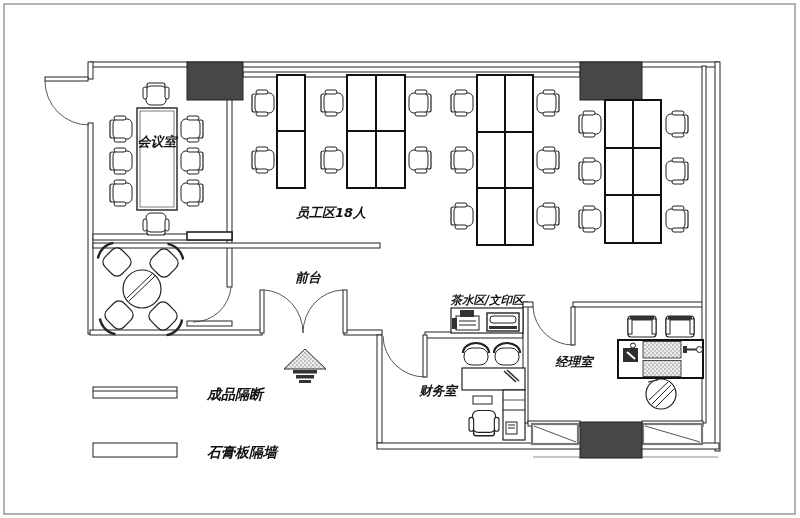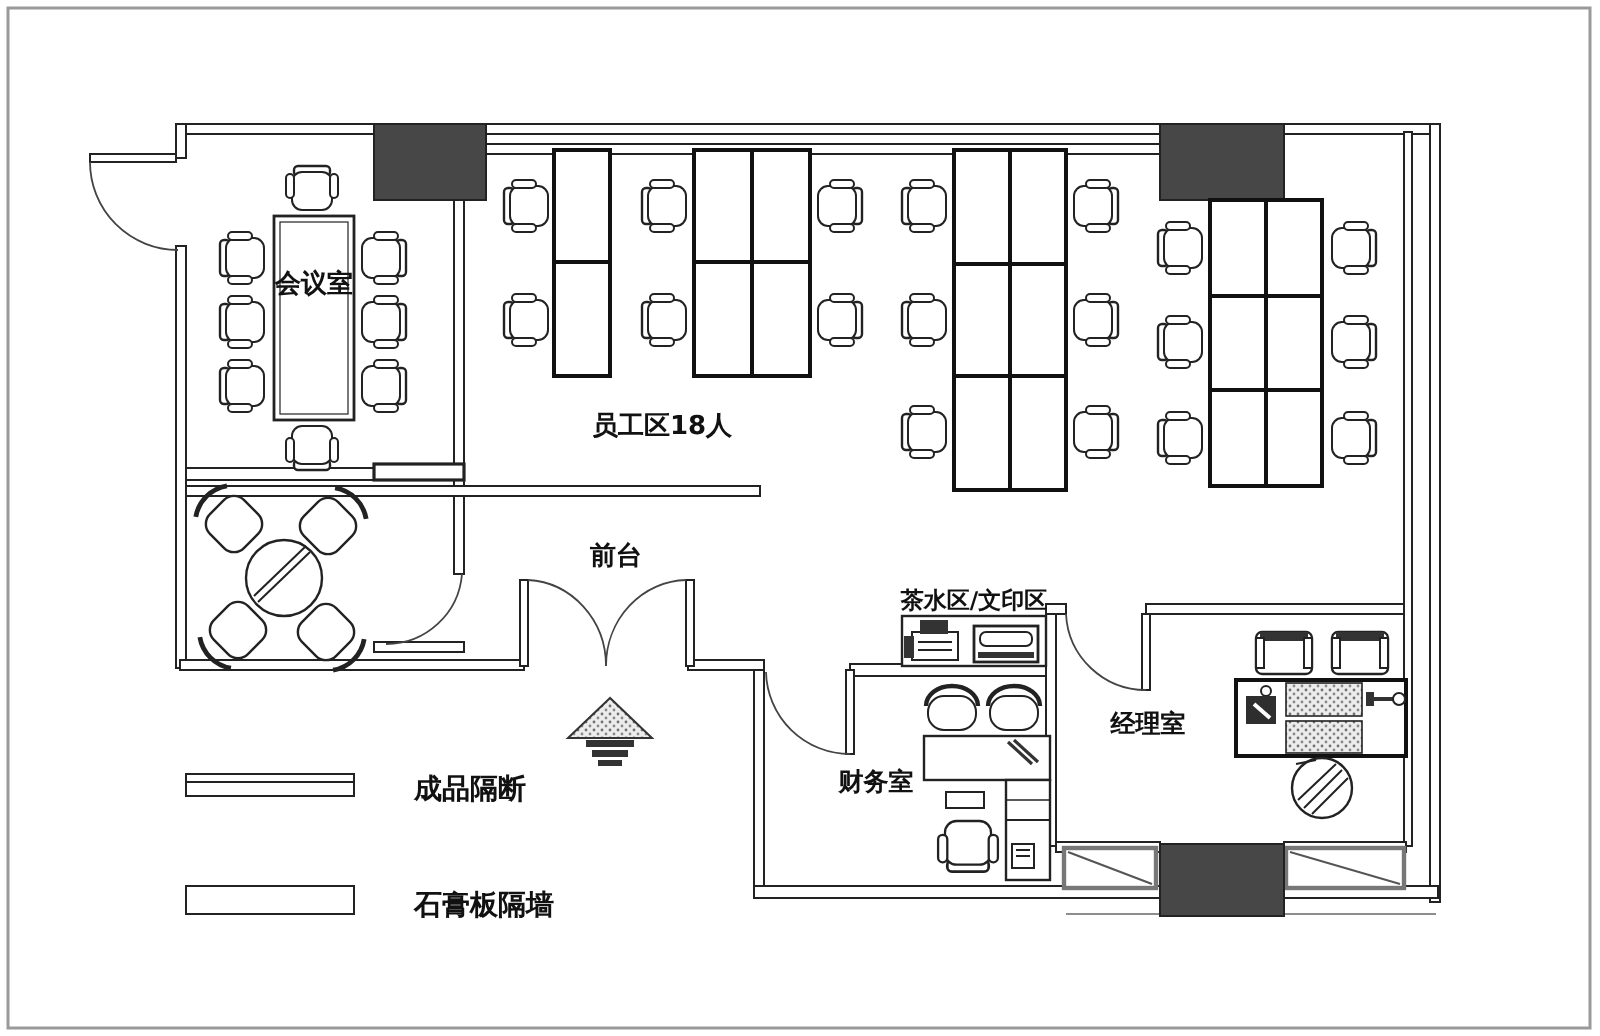--- a/index.html
+++ b/index.html
@@ -1,17 +1,17 @@
 <!DOCTYPE html>
 <html><head>
 <meta charset="utf-8">
 <style>
   html,body{margin:0;padding:0;background:#fff;}
   .canvas{position:relative;width:800px;height:518px;background:#ffffff;overflow:hidden;
-          font-family:"DejaVu Sans","Liberation Sans",sans-serif;}
+          font-family:"DejaVu Sans","Liberation Sans",sans-serif;font-style:italic;}
   svg{position:absolute;left:0;top:0;}
   svg text{font-family:"DejaVu Sans","Liberation Sans",sans-serif;fill:#111;font-weight:bold;}
 </style>
 </head>
 <body>
 
 <div class="canvas">
 <svg width="800" height="518" viewBox="0 0 800 518">
   <defs>
     <pattern id="stipple" width="4" height="4" patternUnits="userSpaceOnUse">

